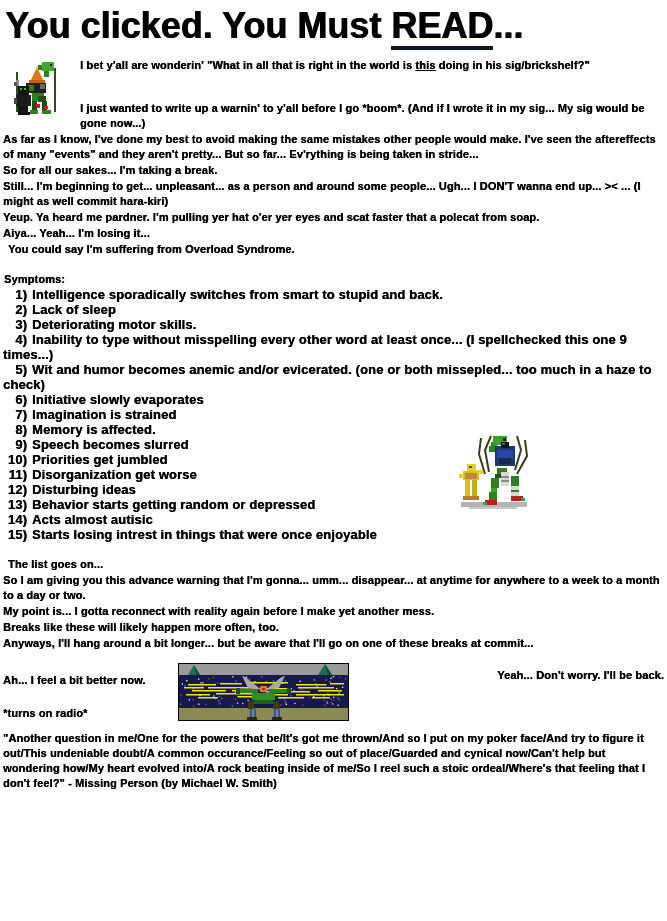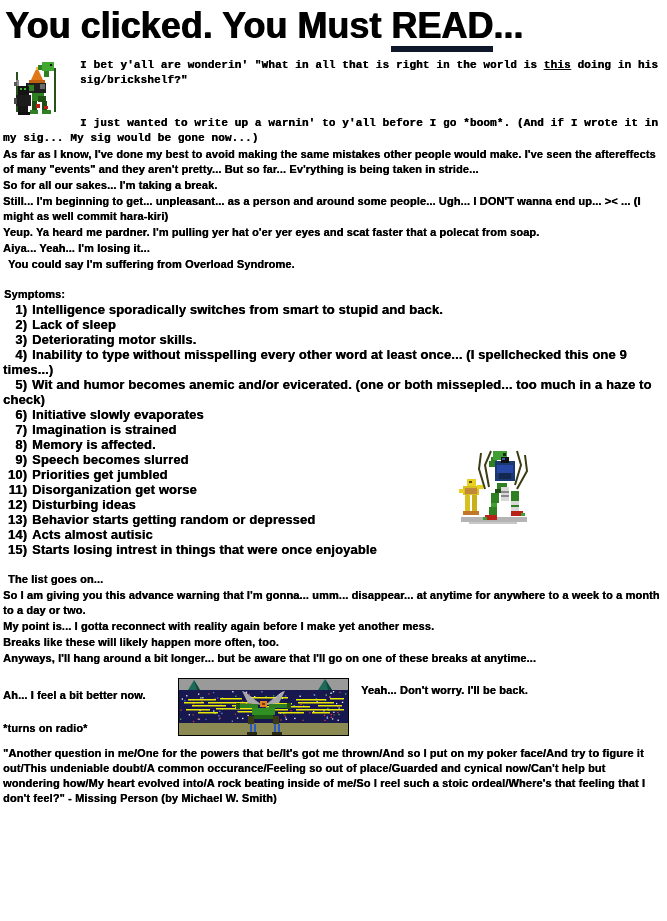--- a/index.html
+++ b/index.html
@@ -1,43 +1,43 @@
 <!DOCTYPE html>
 <html><head>
 <meta charset="utf-8">
 <style>
   html,body{margin:0;padding:0;background:#ffffff;}
   body{width:667px;color:#000;font-family:"Liberation Sans",sans-serif;font-weight:bold;}
   .page{width:661px;padding:0 3px;}
   .title{font-size:36px;line-height:40px;margin:6px 0 12px 2px;letter-spacing:0px;
          text-shadow:0.8px 0 0 #000; white-space:nowrap;}
-  .title .u{border-bottom:6px solid #0f172a;}
+  .title .u{border-bottom:4px solid #0f172a;}
   p,.bodytext{font-size:11px;line-height:15px;letter-spacing:0.12px;
               text-shadow:0.35px 0 0 #000;margin:1px 0;}
   .indent1{padding-left:5px;}
   
-  .intro{overflow:visible;font-family:Liberation Mono, monospace;}
+  .intro{overflow:visible;}
   .sprite1{float:left;margin:2px 18px 0 7px;}
   .intro p.p1{margin:5px 0 0 0;}
   .intro p.p2{margin:28px 0 0 0;}
   .intro::after{content:"";display:block;clear:both;}
   
   .symptoms{margin:15px 0;}
   .sym-heading{margin:0 0 0 1px;}
   .sym-list{position:relative;margin:0;}
   .sym-row{font-size:13px;line-height:15px;letter-spacing:0.12px;text-shadow:0.35px 0 0 #000;}
   .sym-num{display:inline-block;width:24px;text-align:right;margin-right:5px;}
   .sprite2{position:absolute;left:452px;top:143px;}
   
   .media-row{display:flex;align-items:flex-start;margin:12px 0 0 0;}
   .media-left{width:175px;flex:0 0 175px;}
   .media-left p{margin:10px 0 0 0;}
   .media-left p.radio{margin-top:18px;}
   .scene{flex:0 0 171px;}
-  .media-right{margin-left:12px;flex:1;}
+  .media-right{margin-left:1px;flex:1;text-align:right;}
   .media-right p{margin:5px 0 0 0;}
   .lyrics{margin:10px 0 8px 0;}
 </style>
 </head>
 <body>
 
 <div class="page">
 
   <h1 class="title"><span>You clicked. You Must </span><span class="u">READ</span><span>...</span></h1>
 
@@ -146,21 +146,21 @@
         <rect x="8" y="66" width="8" height="4" fill="#c07828"></rect>
         <rect x="16" y="66" width="8" height="4" fill="#c07828"></rect>
       </svg>
     </div>
   </div>
 
   <p class="indent1">The list goes on...</p>
   <p>So I am giving you this advance warning that I'm gonna... umm... disappear... at anytime for anywhere to a week to a month to a day or two.</p>
   <p>My point is... I gotta reconnect with reality again before I make yet another mess.</p>
   <p>Breaks like these will likely happen more often, too.</p>
-  <p>Anyways, I'll hang around a bit longer... but be aware that I'll go on one of these breaks at anytime...</p>
+  <p>Anyways, I'll hang around a bit longer... but be aware that I'll go on one of these breaks at commit...</p>
 
   <div class="media-row">
     <div class="media-left">
       <p>Ah... I feel a bit better now.</p>
       <p class="radio">*turns on radio*</p>
     </div>
     <svg class="scene" width="171" height="58" viewBox="0 0 171 58">
       <rect x="0" y="0" width="171" height="58" fill="#181850"></rect>
       <rect x="1" y="1" width="169" height="11" fill="#9a9a9a"></rect>
       <polygon points="10,12 16,2 22,12" fill="#1e6b5a"></polygon>

